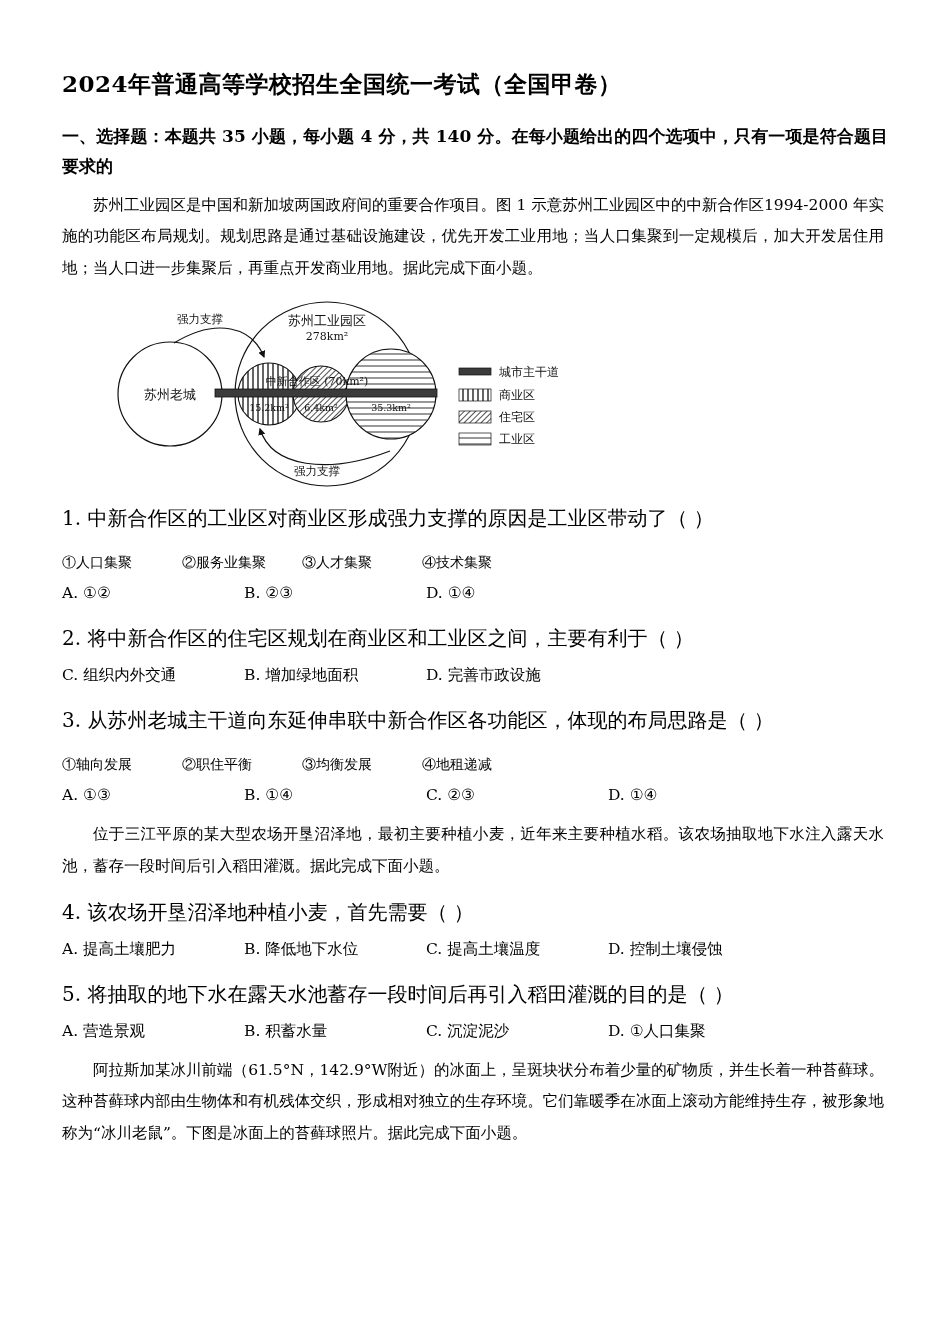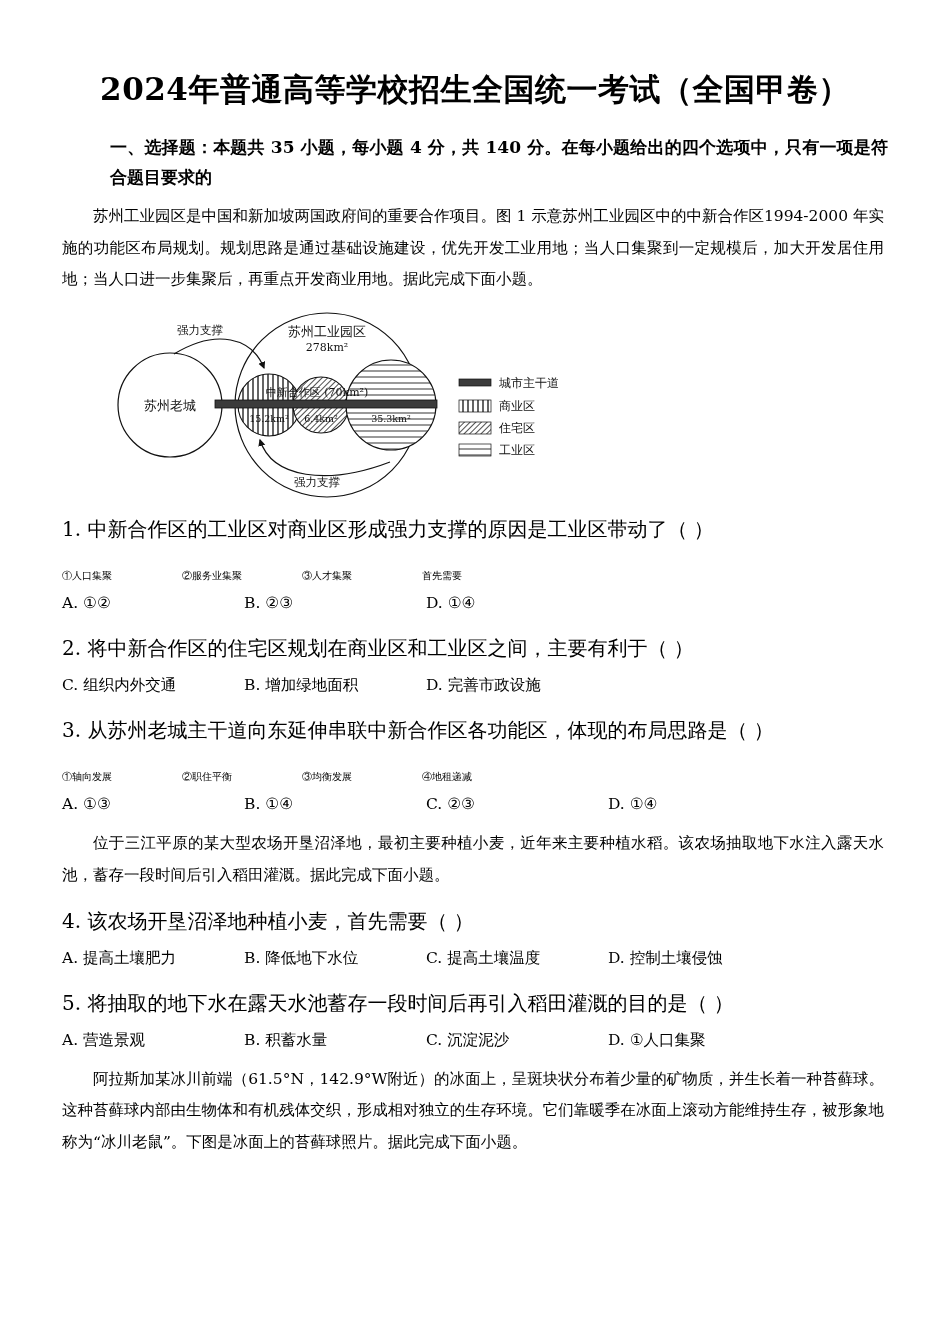--- a/index.html
+++ b/index.html
@@ -18,61 +18,60 @@
   .page {
     position: relative;
     width: 950px;
     height: 1344px;
     box-sizing: border-box;
     padding: 0 62px;
   }
 
   
   .doc-title {
-    text-align: center;
-    font-size: 31px;
+    text-align: left;
+    font-size: 23px;
     font-weight: bold;
     letter-spacing: 0.5px;
     margin: 68px 0 0 0;
     line-height: 1.4;
     font-family: "DejaVu Serif", "Liberation Serif", serif;
   }
 
   
   .section-head {
     font-size: 17px;
     font-weight: bold;
     line-height: 1.75;
     margin-top: 22px;
     text-align: justify;
     text-justify: inter-ideograph;
-    margin-left: 48px;
   }
 
   
   .para {
     font-size: 15.5px;
     line-height: 2.05;
     text-indent: 2em;
     text-align: justify;
     text-justify: inter-ideograph;
     margin: 8px 4px 0 0;
   }
 
   
   .q-stem {
     font-size: 20px;
     line-height: 2.0;
     margin: 9px 0 0 0;
     text-align: left;
   }
   .q-subopts {
-    font-size: 10px;
+    font-size: 14px;
     line-height: 2.0;
-    margin: 17px 0 0 0;
+    margin: 10px 0 0 0;
     display: flex;
   }
   .q-subopts .so {
     width: 120px;
     flex: 0 0 auto;
     white-space: nowrap;
   }
   .q-opts {
     font-size: 15.5px;
     line-height: 2.0;
@@ -169,21 +168,21 @@
         </g>
       </svg>
     </div>
   </div>
 
   <div class="q-stem">1. 中新合作区的工业区对商业区形成强力支撑的原因是工业区带动了（    ）</div>
   <div class="q-subopts">
     <span class="so">①人口集聚</span>
     <span class="so">②服务业集聚</span>
     <span class="so">③人才集聚</span>
-    <span class="so">首先需要</span>
+    <span class="so">④技术集聚</span>
   </div>
   <div class="q-opts">
     <span class="op">A. ①②</span>
     <span class="op">B. ②③</span>
     <span class="op">D. ①④</span>
   </div>
 
   <div class="q-stem">2. 将中新合作区的住宅区规划在商业区和工业区之间，主要有利于（    ）</div>
   <div class="q-opts">
     <span class="op">C. 组织内外交通</span>

